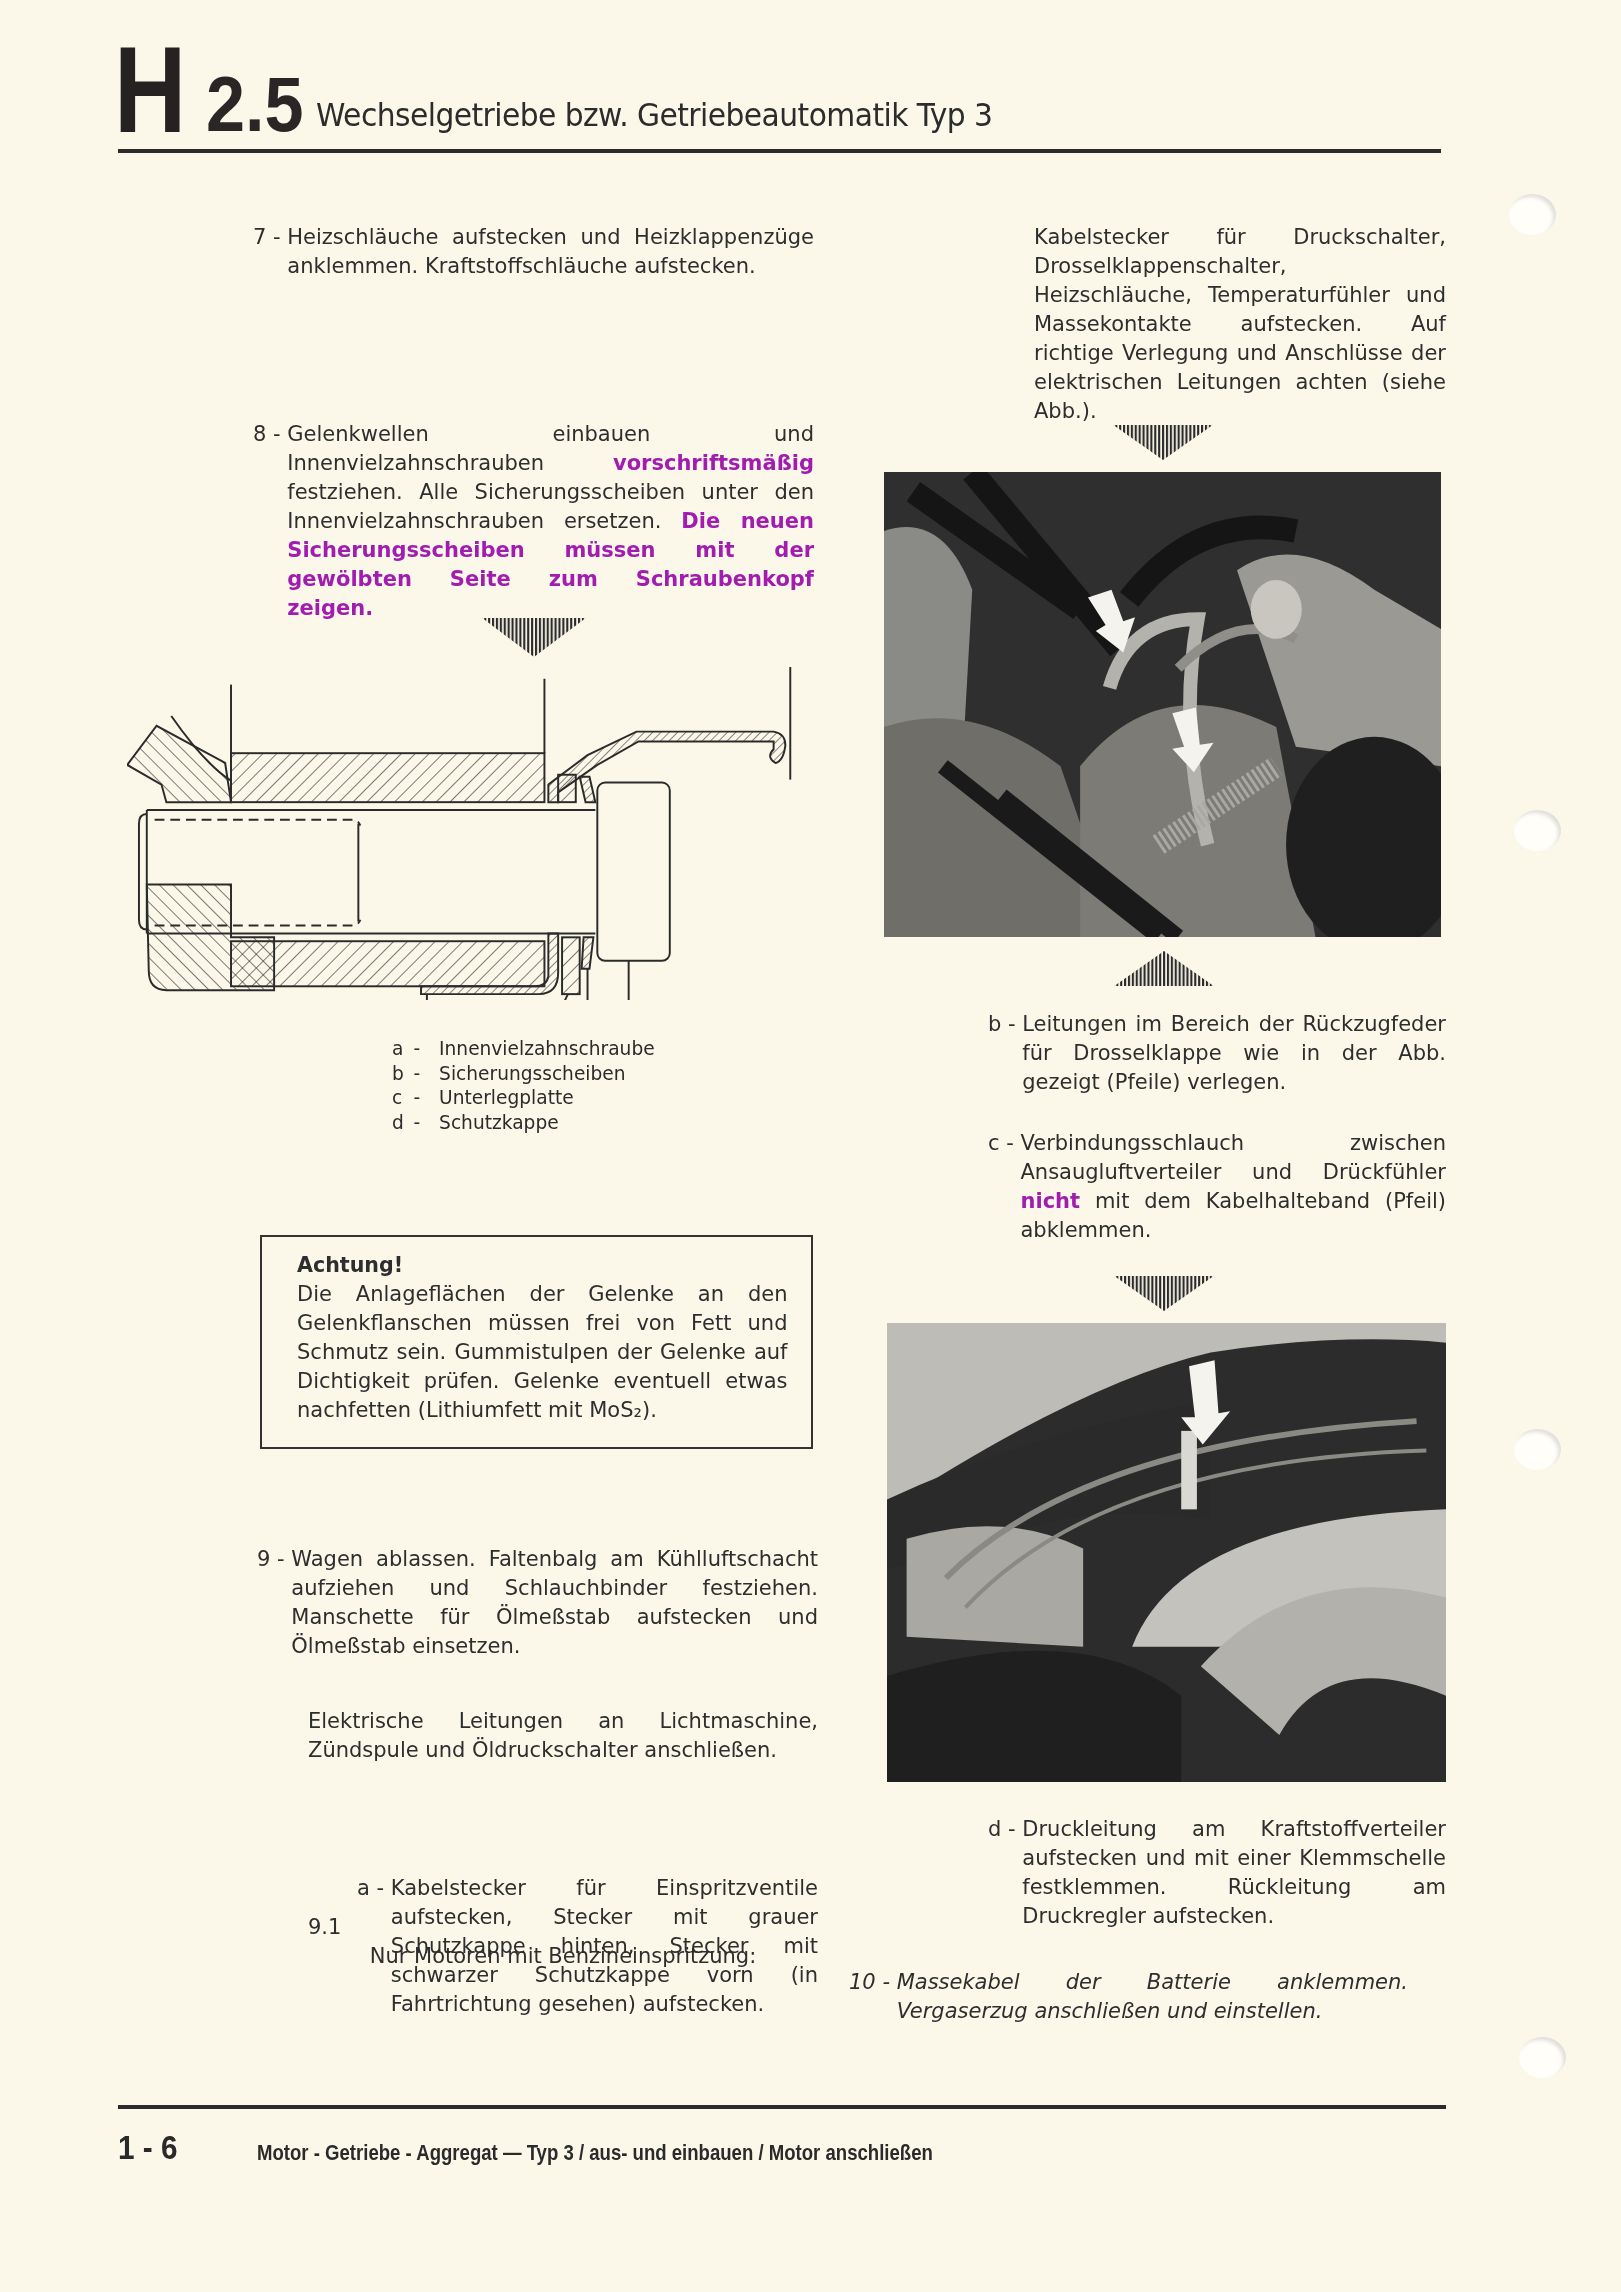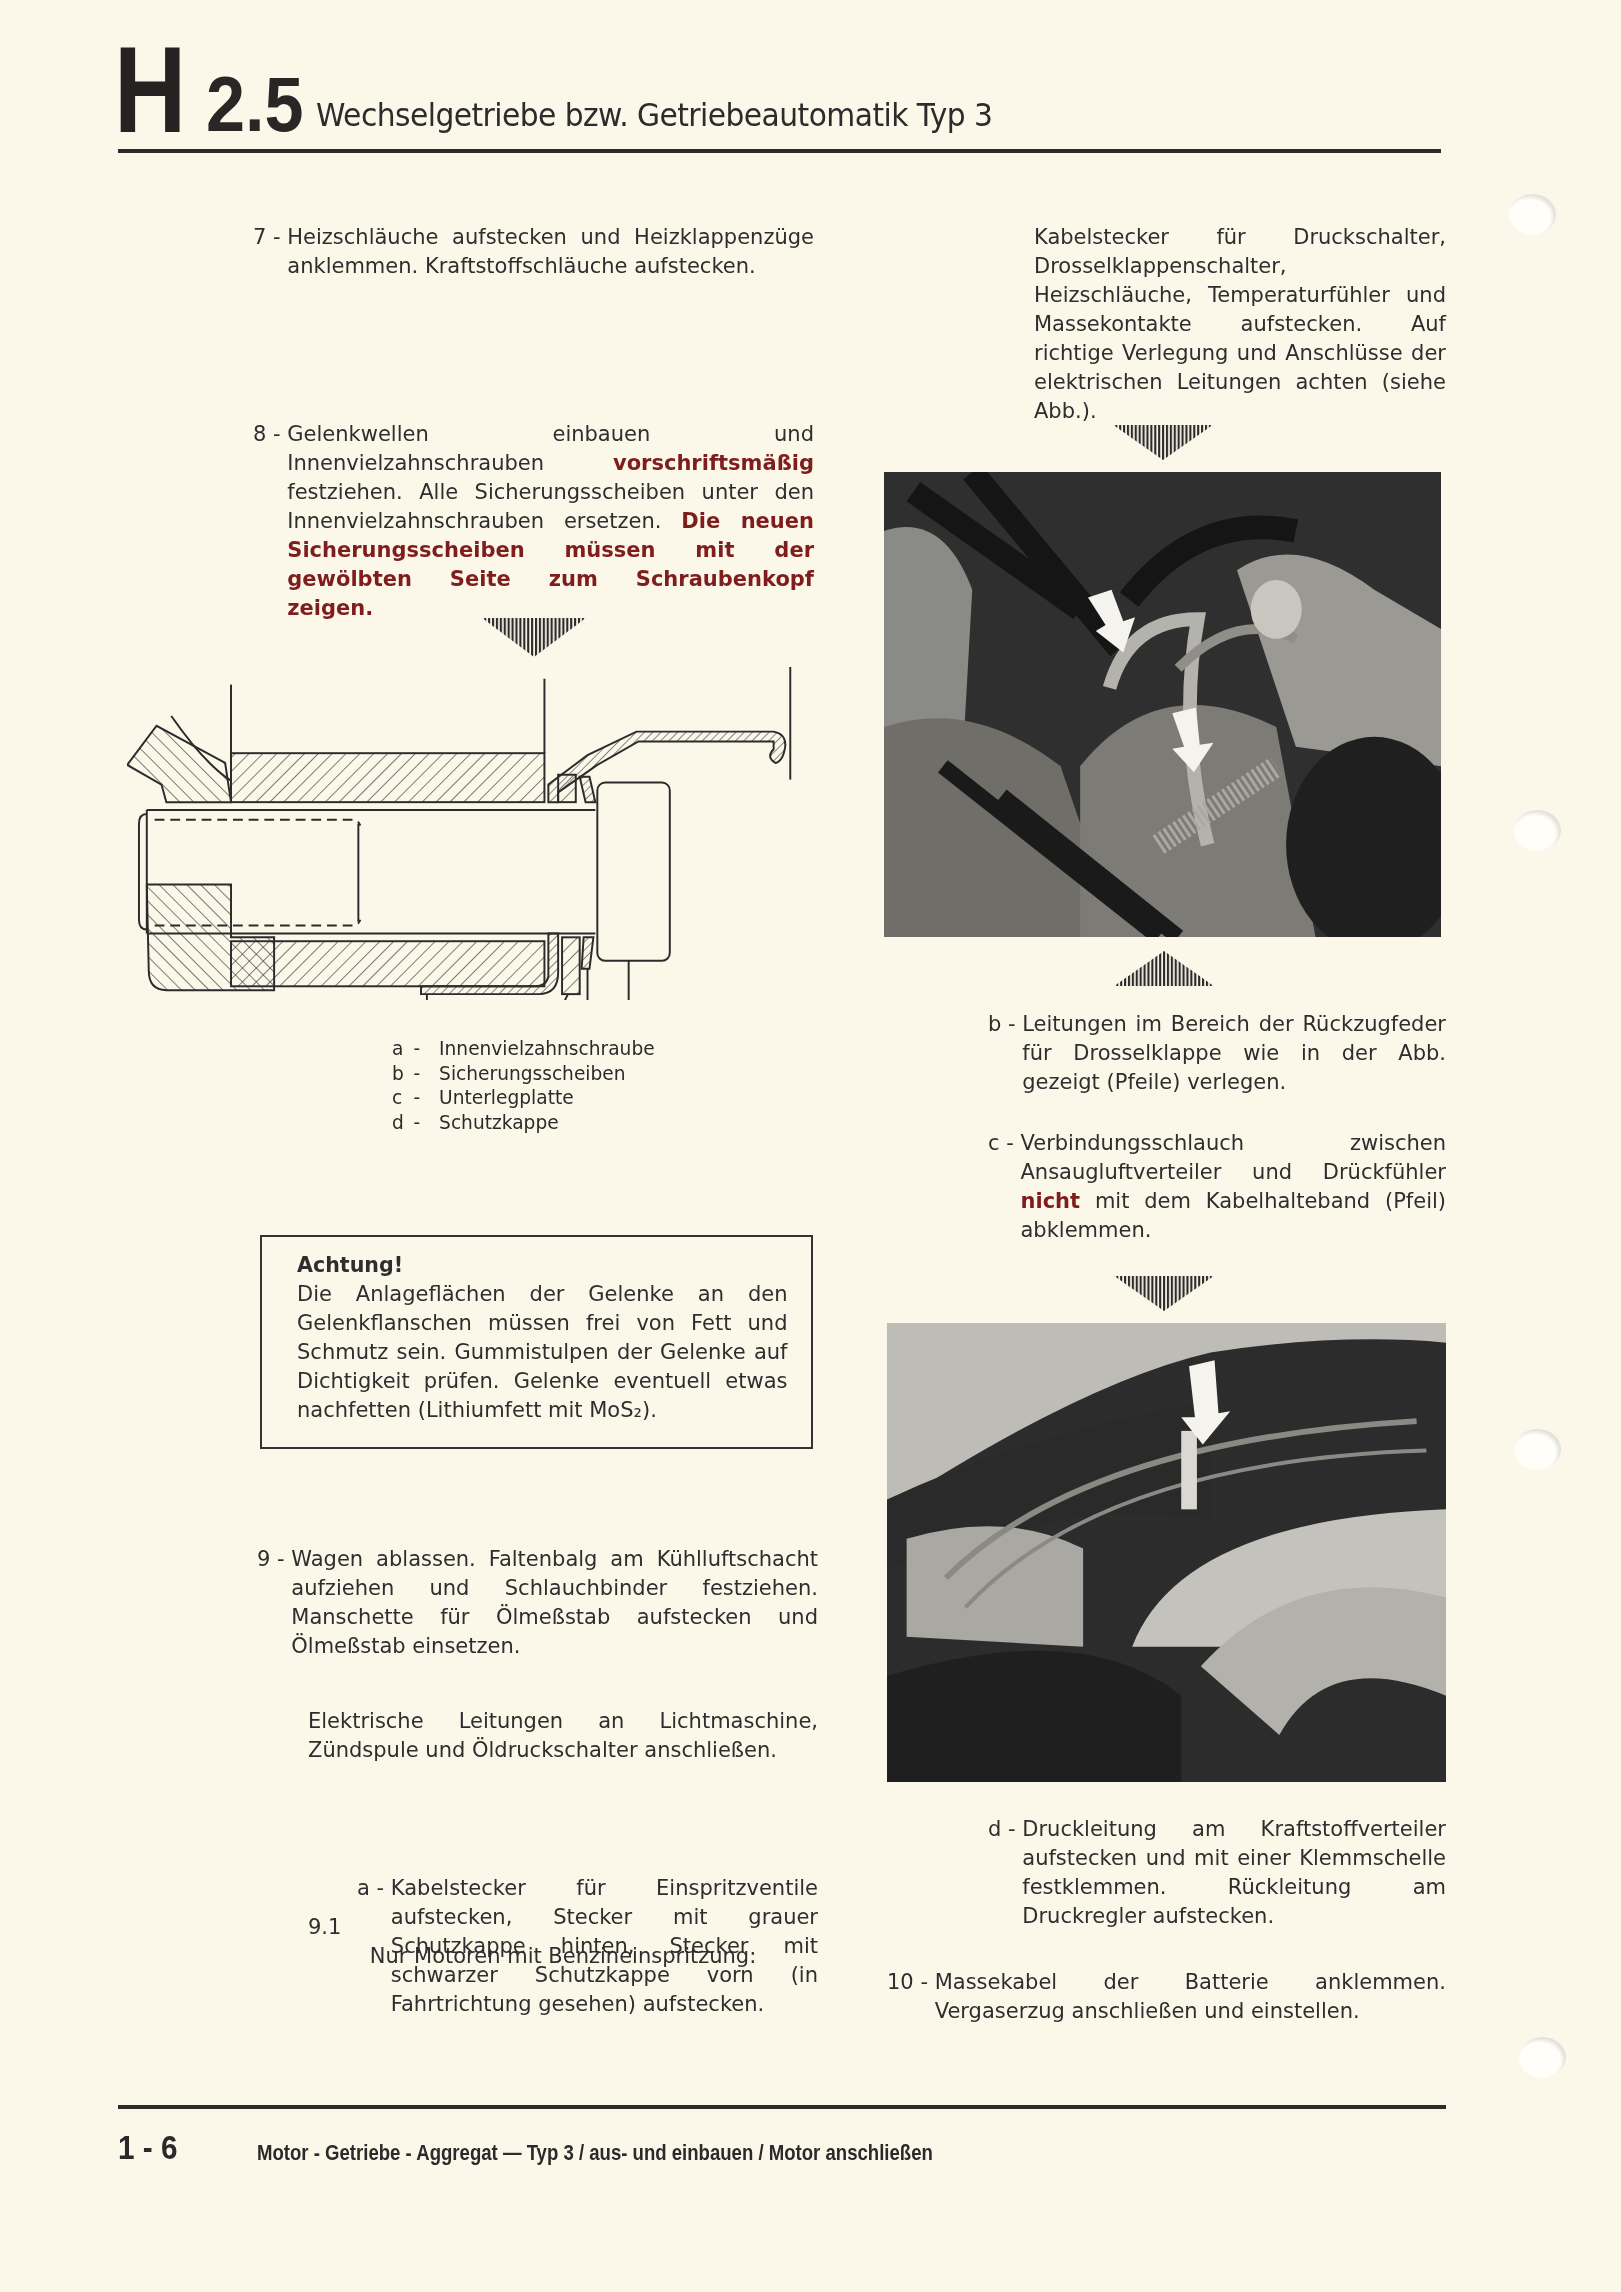--- a/index.html
+++ b/index.html
@@ -15,21 +15,21 @@
   .hdr-num { left: 206px; top: 65px; font-family: "Liberation Sans", sans-serif; font-weight: bold; font-size: 78px; line-height: 78px; color: #2a2626; transform: scaleX(0.9); transform-origin: left top; }
   .hdr-title { left: 316px; top: 96px; font-family: "DejaVu Sans", sans-serif; font-size: 32px; line-height: 39px; color: #2c2c2c; letter-spacing: -0.6px; transform: scaleX(0.93); transform-origin: left top; white-space: nowrap; }
   .rule { background: #2b2b2b; }
   .hdr-rule { left: 118px; top: 149px; width: 1323px; height: 3.9px; }
   .ftr-rule { left: 118px; top: 2105px; width: 1328px; height: 3.9px; }
   
   .txt { font-size: 21px; line-height: 29px; color: #2e2e2e; text-align: justify; }
   .item { display: flex; }
   .item .num { flex: 0 0 auto; white-space: pre; }
   .item .body { flex: 1 1 auto; }
-  b, .bold { font-weight: bold; color: #7f1d1d; }
+  b, .bold { font-weight: bold; color: #a21caf; }
   
   .legend { left: 392px; top: 1037px; font-size: 18.6px; line-height: 24.5px; }
   .legend .row { display: flex; }
   .legend .k { width: 21.6px; }
   .legend .d { width: 25.5px; }
   
   .warn { left: 260px; top: 1235px; width: 553px; height: 214px; border: 2.9px solid #333; box-sizing: border-box; padding: 13.7px 23.5px 0 35px; }
   .warn .title { font-weight: bold; font-size: 20.6px; line-height: 29px; }
   
   .photo { background: #3a3a3a; overflow: hidden; }
@@ -234,21 +234,21 @@
     <rect x="300" y="110" width="16" height="80" fill="#d9d8d2"></rect>
     <polygon points="308,44 334,38 338,92 350,90 322,124 300,96 314,96" fill="#f4f3ee"></polygon>
   </svg>
 </div>
 
 <div class="abs txt item" style="left:988px; top:1815px; width:458px;">
   <span class="num">d - </span>
   <span class="body">Druckleitung am Kraftstoffverteiler aufstecken und mit einer Klemmschelle festklemmen. Rückleitung am Druckregler aufstecken.</span>
 </div>
 
-<div class="abs txt item" style="left:887px; top:1968px; width:559px;">
+<div class="abs txt item" style="left:849px; top:1968px; width:559px;font-style:italic;">
   <span class="num">10 - </span>
   <span class="body">Massekabel der Batterie anklemmen. Vergaserzug anschließen und einstellen.</span>
 </div>
 
 <div class="abs rule ftr-rule"></div>
 <div class="abs ftr-page">1 - 6</div>
 <div class="abs ftr-title">Motor - Getriebe - Aggregat — Typ 3 / aus- und einbauen / Motor anschließen</div>
 
 
 </body></html>

